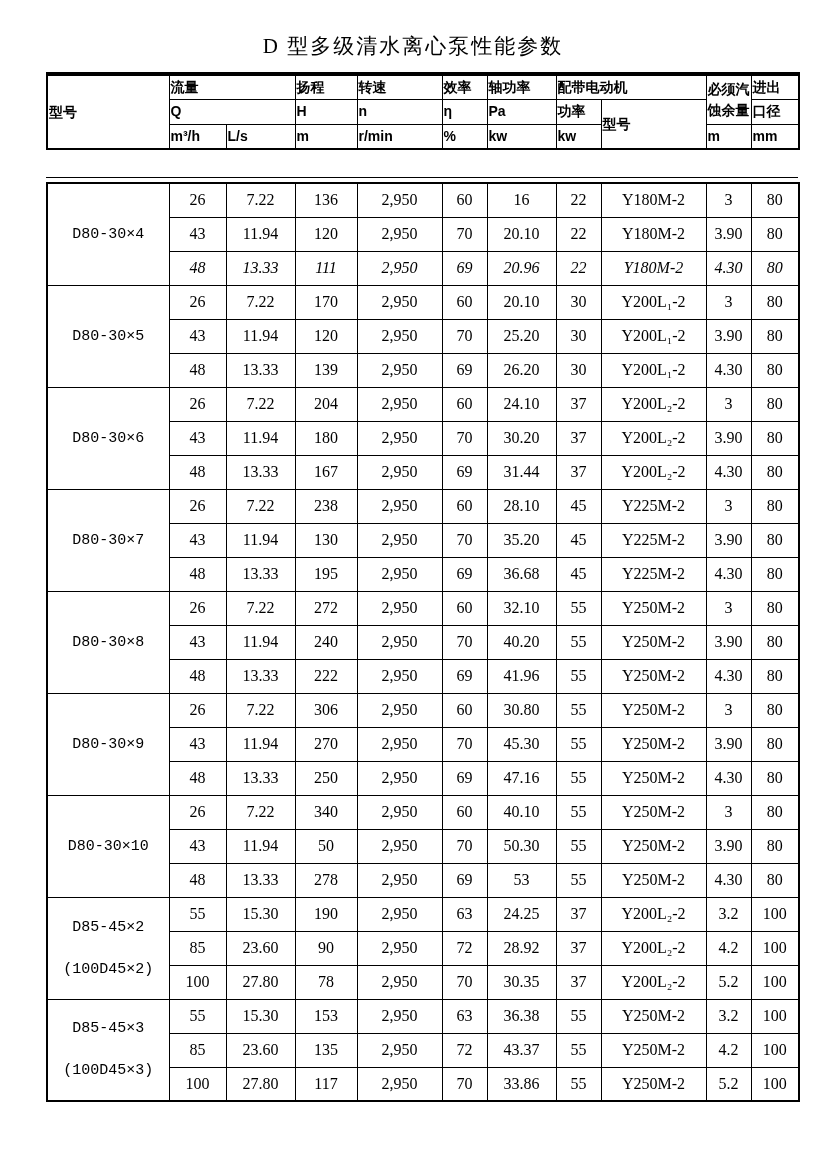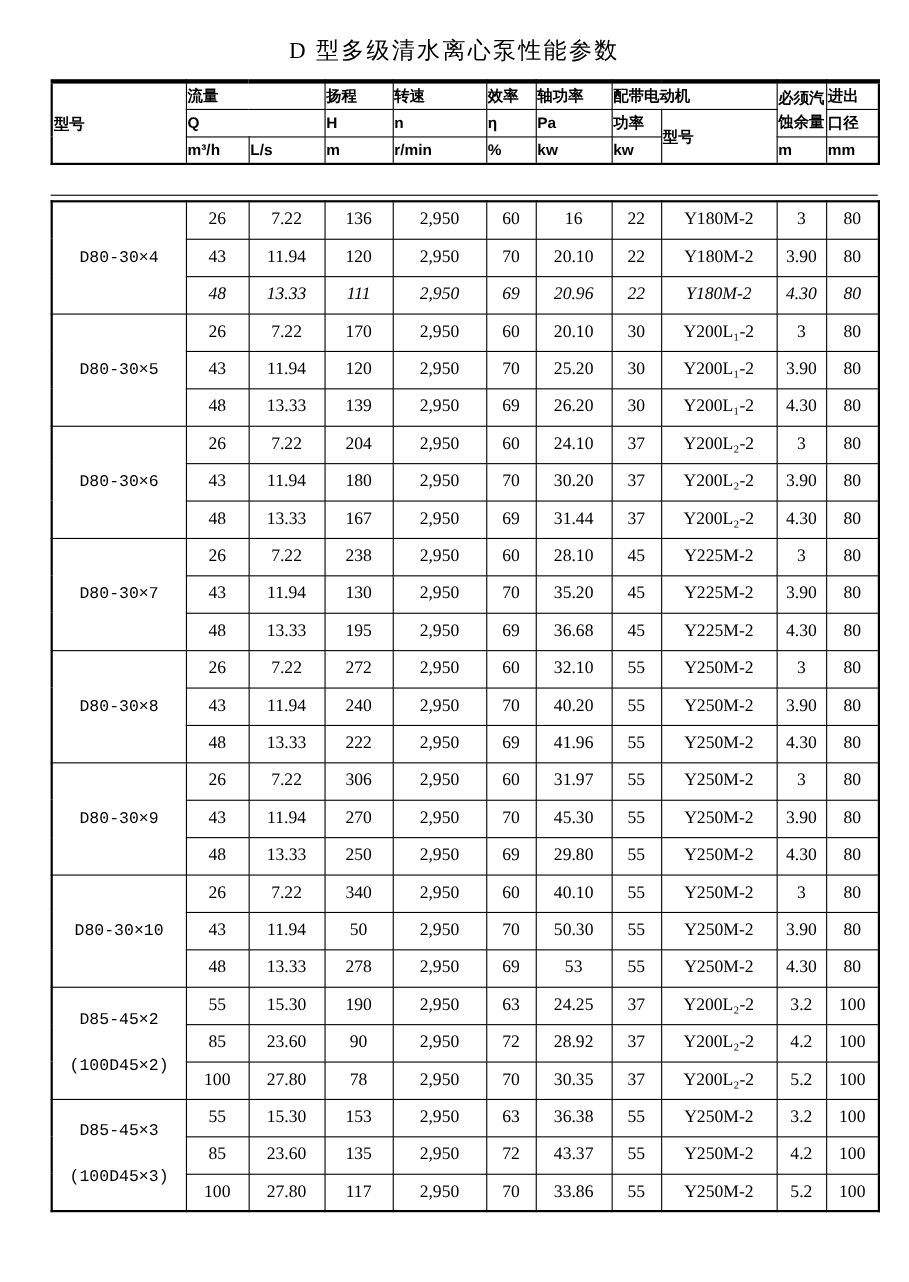--- a/index.html
+++ b/index.html
@@ -325,21 +325,21 @@
         </tr>
         <tr>
           <td rowspan="3" class="model-cell">
             <div>D80-30×9</div>
           </td>
           <td>26</td>
           <td>7.22</td>
           <td>306</td>
           <td>2,950</td>
           <td>60</td>
-          <td>31.97</td>
+          <td>30.80</td>
           <td>55</td>
           <td>Y250M-2</td>
           <td>3</td>
           <td>80</td>
         </tr>
         <tr>
           <td>43</td>
           <td>11.94</td>
           <td>270</td>
           <td>2,950</td>
@@ -349,21 +349,21 @@
           <td>Y250M-2</td>
           <td>3.90</td>
           <td>80</td>
         </tr>
         <tr>
           <td>48</td>
           <td>13.33</td>
           <td>250</td>
           <td>2,950</td>
           <td>69</td>
-          <td>29.80</td>
+          <td>47.16</td>
           <td>55</td>
           <td>Y250M-2</td>
           <td>4.30</td>
           <td>80</td>
         </tr>
         <tr>
           <td rowspan="3" class="model-cell">
             <div>D80-30×10</div>
           </td>
           <td>26</td>

